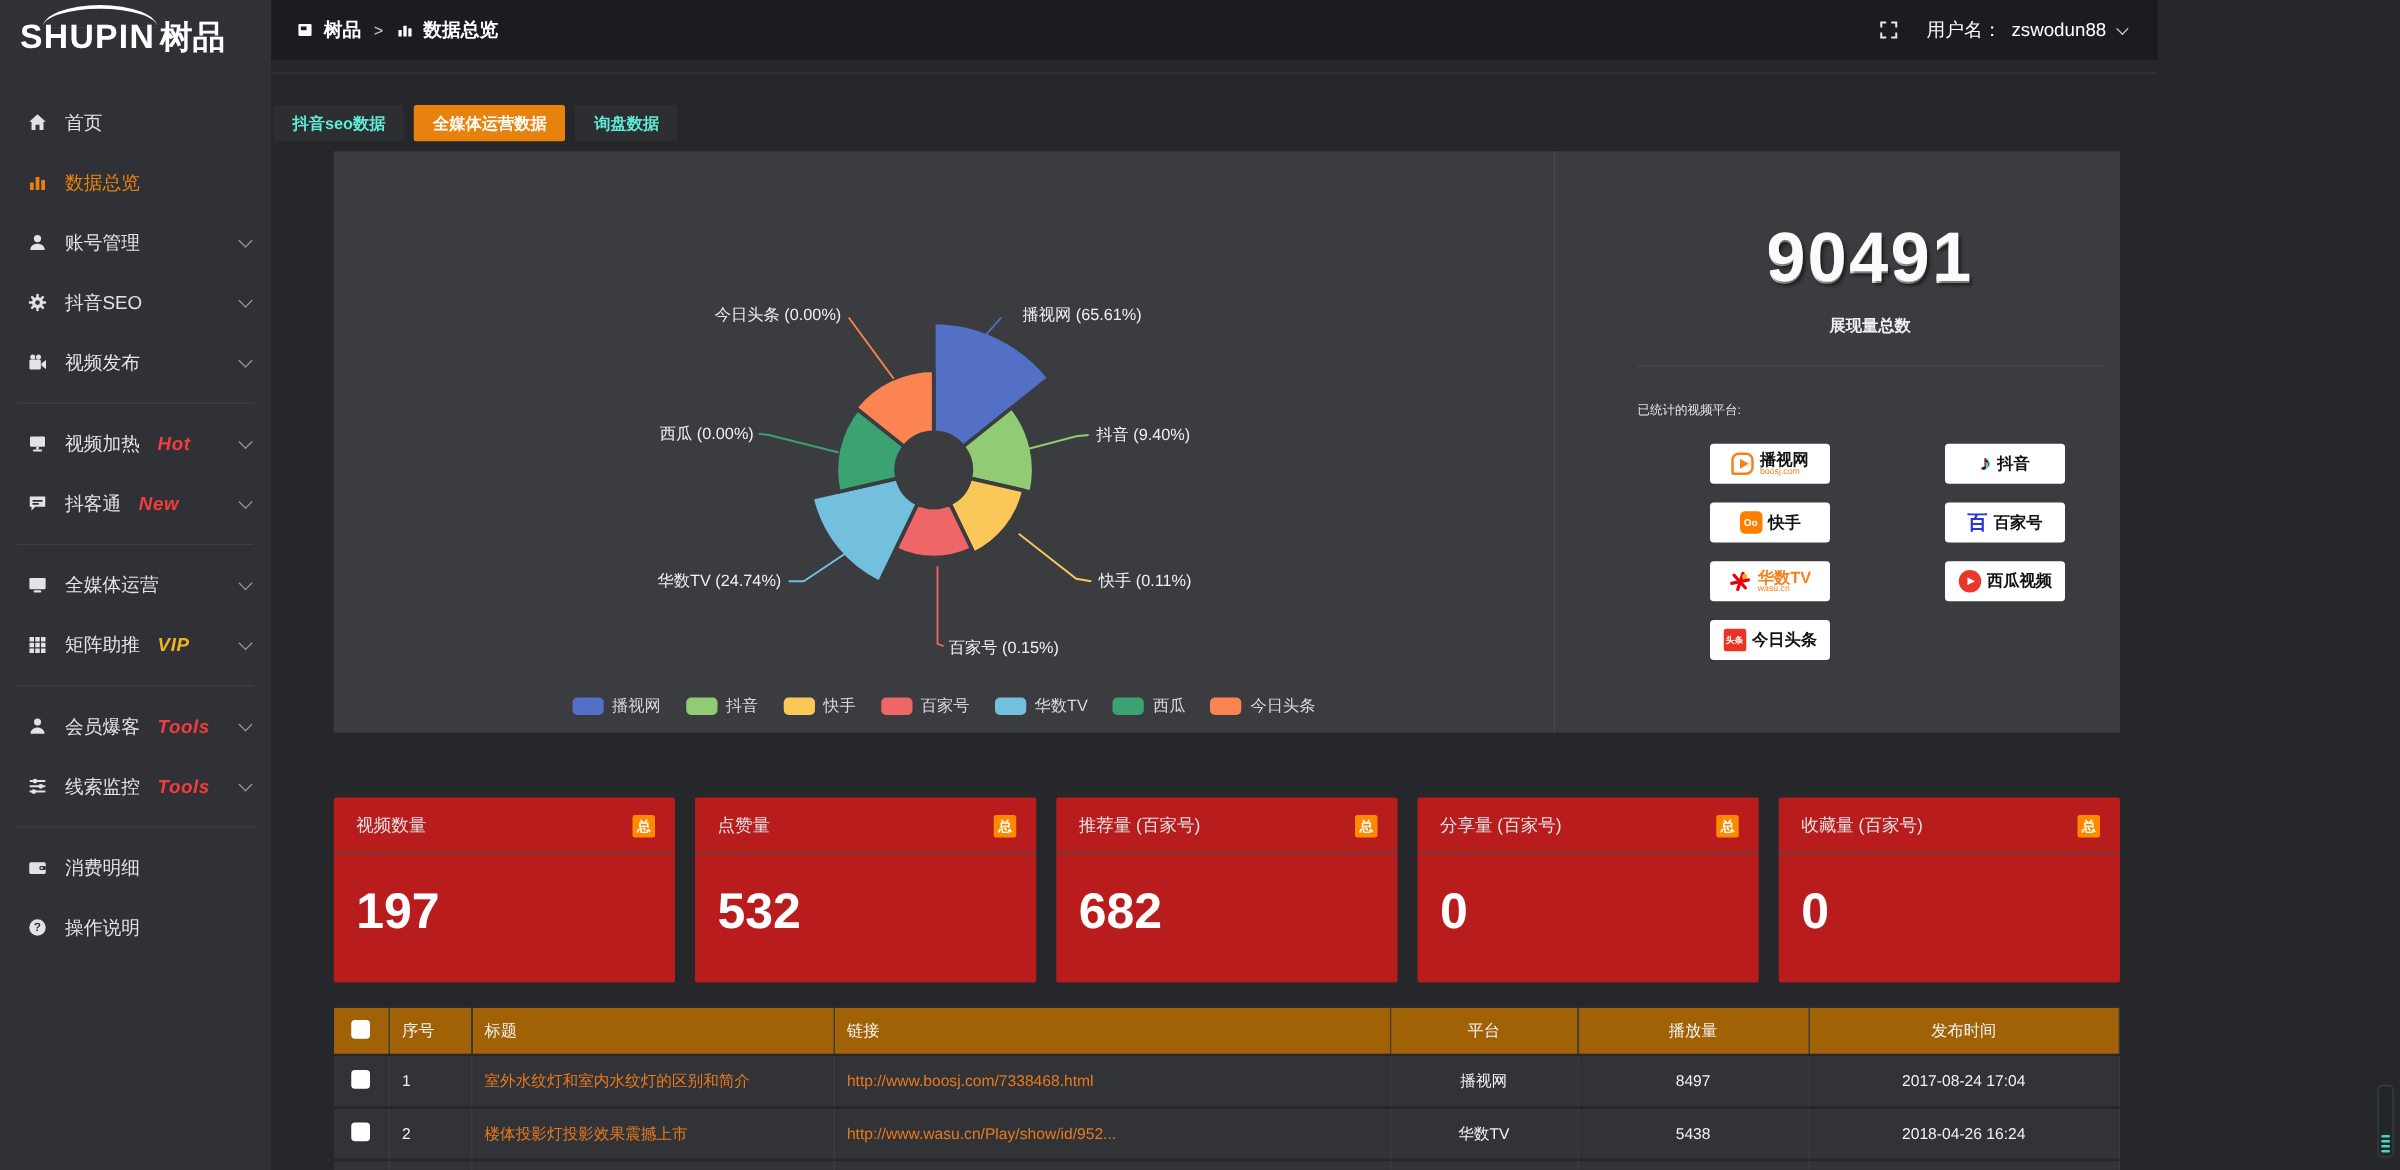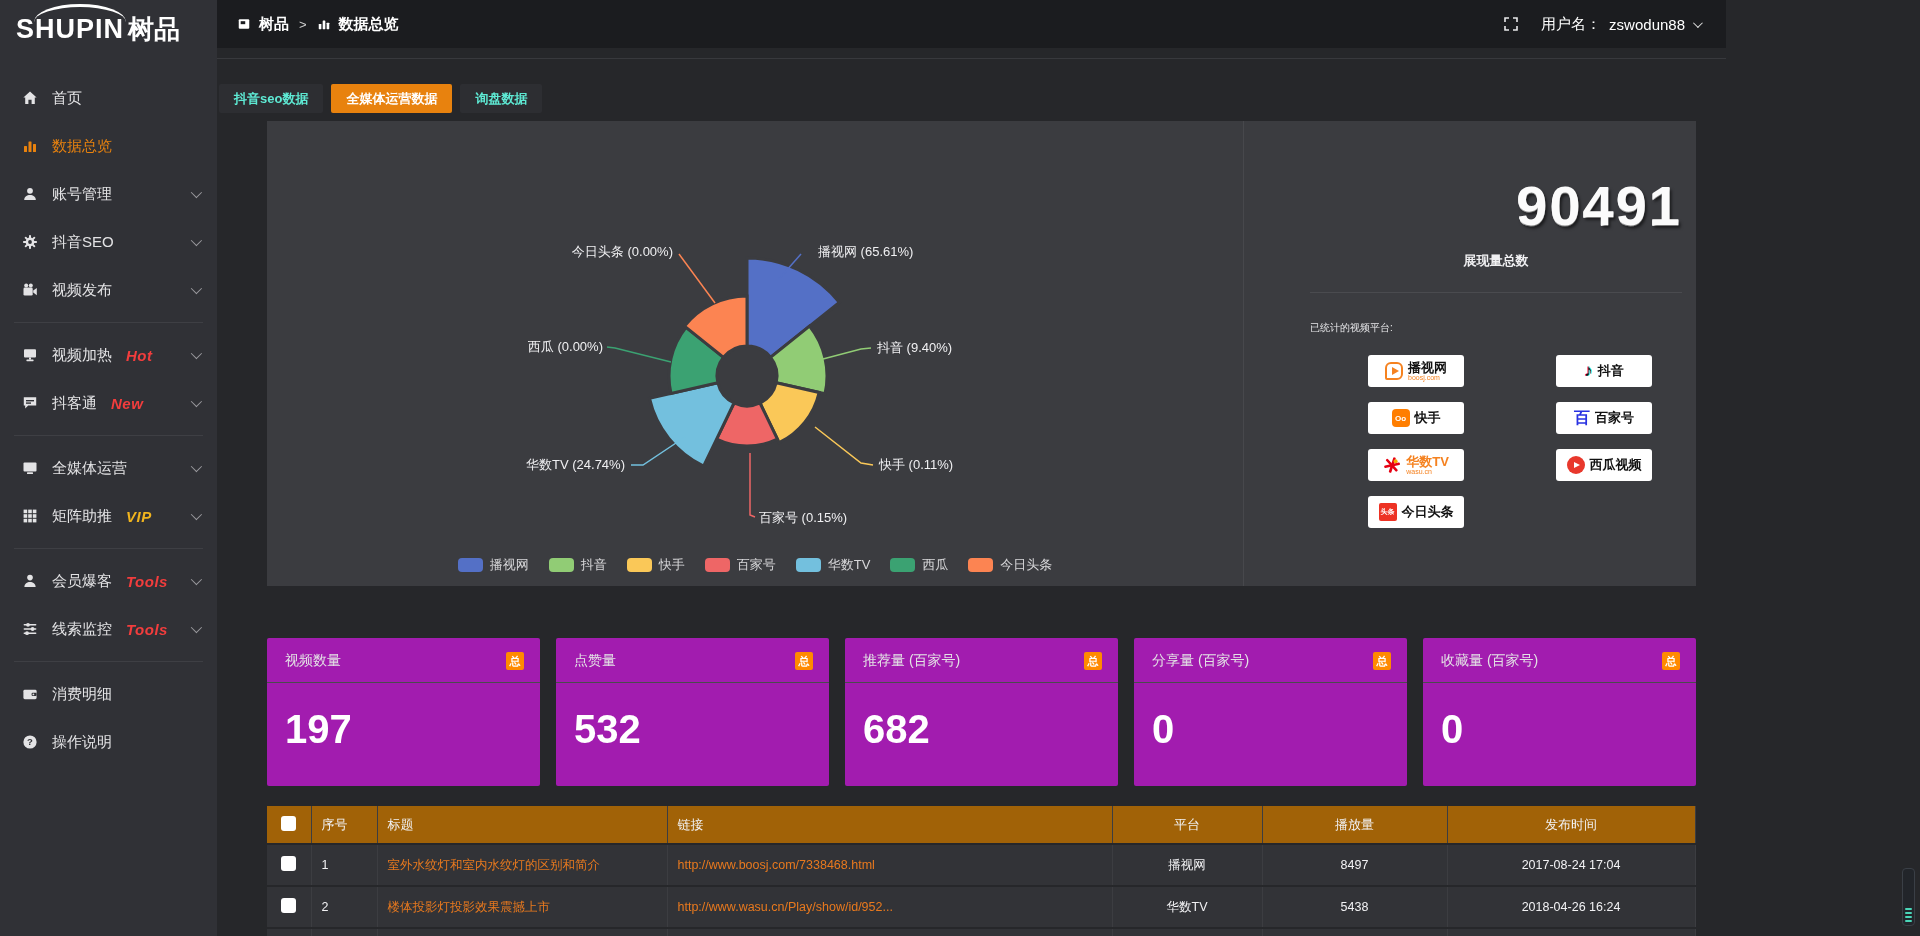--- a/index.html
+++ b/index.html
@@ -54,21 +54,21 @@
   .chart-area { width:977px; flex:0 0 977px; position:relative; border-right:1px solid #47484c; }
   .chart-area svg { display:block; }
   .legend { position:absolute; left:0; right:0; bottom:12px; display:flex; justify-content:center;
     gap:20px; align-items:center; }
   .legend-item { display:flex; align-items:center; gap:7px; cursor:pointer; }
   .legend-swatch { width:25px; height:14px; border-radius:4px; }
   .legend-label { font-size:13px; color:#d8d8da; }
 
   .summary-area { flex:1; padding:52px 40px 0 66px; }
   .summary-inner { width:372px; }
-  .big-number { font-size:56px; font-weight:800; color:#fbfbfb; text-align:right; letter-spacing:2px;
+  .big-number { font-size:56px; font-weight:800; color:#fbfbfb; text-align:center; letter-spacing:2px;
     text-shadow:2px 3px 3px rgba(0,0,0,.55), 0 1px 0 #fff; }
   .big-number-label { margin-top:14px; text-align:center; font-size:13px; font-weight:700; color:#f0f0f2; }
   .summary-divider { margin-top:22px; height:1px; background:#4a4b4f; }
   .platforms-label { margin-top:28px; font-size:10px; color:#e6e6e8; }
   .platform-grid { display:grid; grid-template-columns:96px 96px; column-gap:92px; row-gap:15px;
     margin:20px 0 0 58px; }
   .platform-badge { height:32px; background:#fff; border-radius:3px; display:flex; align-items:center;
     justify-content:center; gap:5px; padding:0 6px; }
   .pb-name { font-size:13px; font-weight:700; color:#111; line-height:1.05; white-space:nowrap; }
   .pb-name.orange { color:#f58220; }
@@ -82,21 +82,21 @@
     border-color:transparent transparent transparent #fff; margin-left:2px; }
   .boosj-ring { width:18px; height:18px; border:2px solid #f58220; border-radius:6px 6px 6px 2px;
     display:flex; align-items:center; justify-content:center; }
   .boosj-ring .tri { border-color:transparent transparent transparent #f58220; }
   .note-glyph { font-size:17px; font-weight:800; color:#111; text-shadow:1px 0 0 #25f4ee, -1px 0 0 #fe2c55; }
   .bai-glyph { font-size:16px; font-weight:800; color:#2932e1; }
   .wasu-star { width:18px; height:18px; }
 
   
   .stat-cards { margin:52px 0 0 48px; display:flex; gap:16px; }
-  .stat-card { flex:1; height:148px; background:#a21caf; border-radius:2px; display:flex; flex-direction:column; }
+  .stat-card { flex:1; height:148px; background:#b91c1c; border-radius:2px; display:flex; flex-direction:column; }
   .sc-head { display:flex; align-items:center; justify-content:space-between; padding:14px 16px 12px 18px;
     border-bottom:1px solid #4a4b4e; }
   .sc-label { font-size:14px; color:#e3e3e5; }
   .sc-badge { width:18px; height:18px; background:#ff8a00; color:#fff; border-radius:2px; font-size:11px;
     font-weight:700; display:flex; align-items:center; justify-content:center; }
   .sc-value { padding:24px 18px 0 18px; font-size:40px; font-weight:700; color:#fff; }
 
   
   .table-wrap { margin:20px 0 0 48px; }
   table { width:100%; border-collapse:collapse; table-layout:fixed; background:#323337; }

